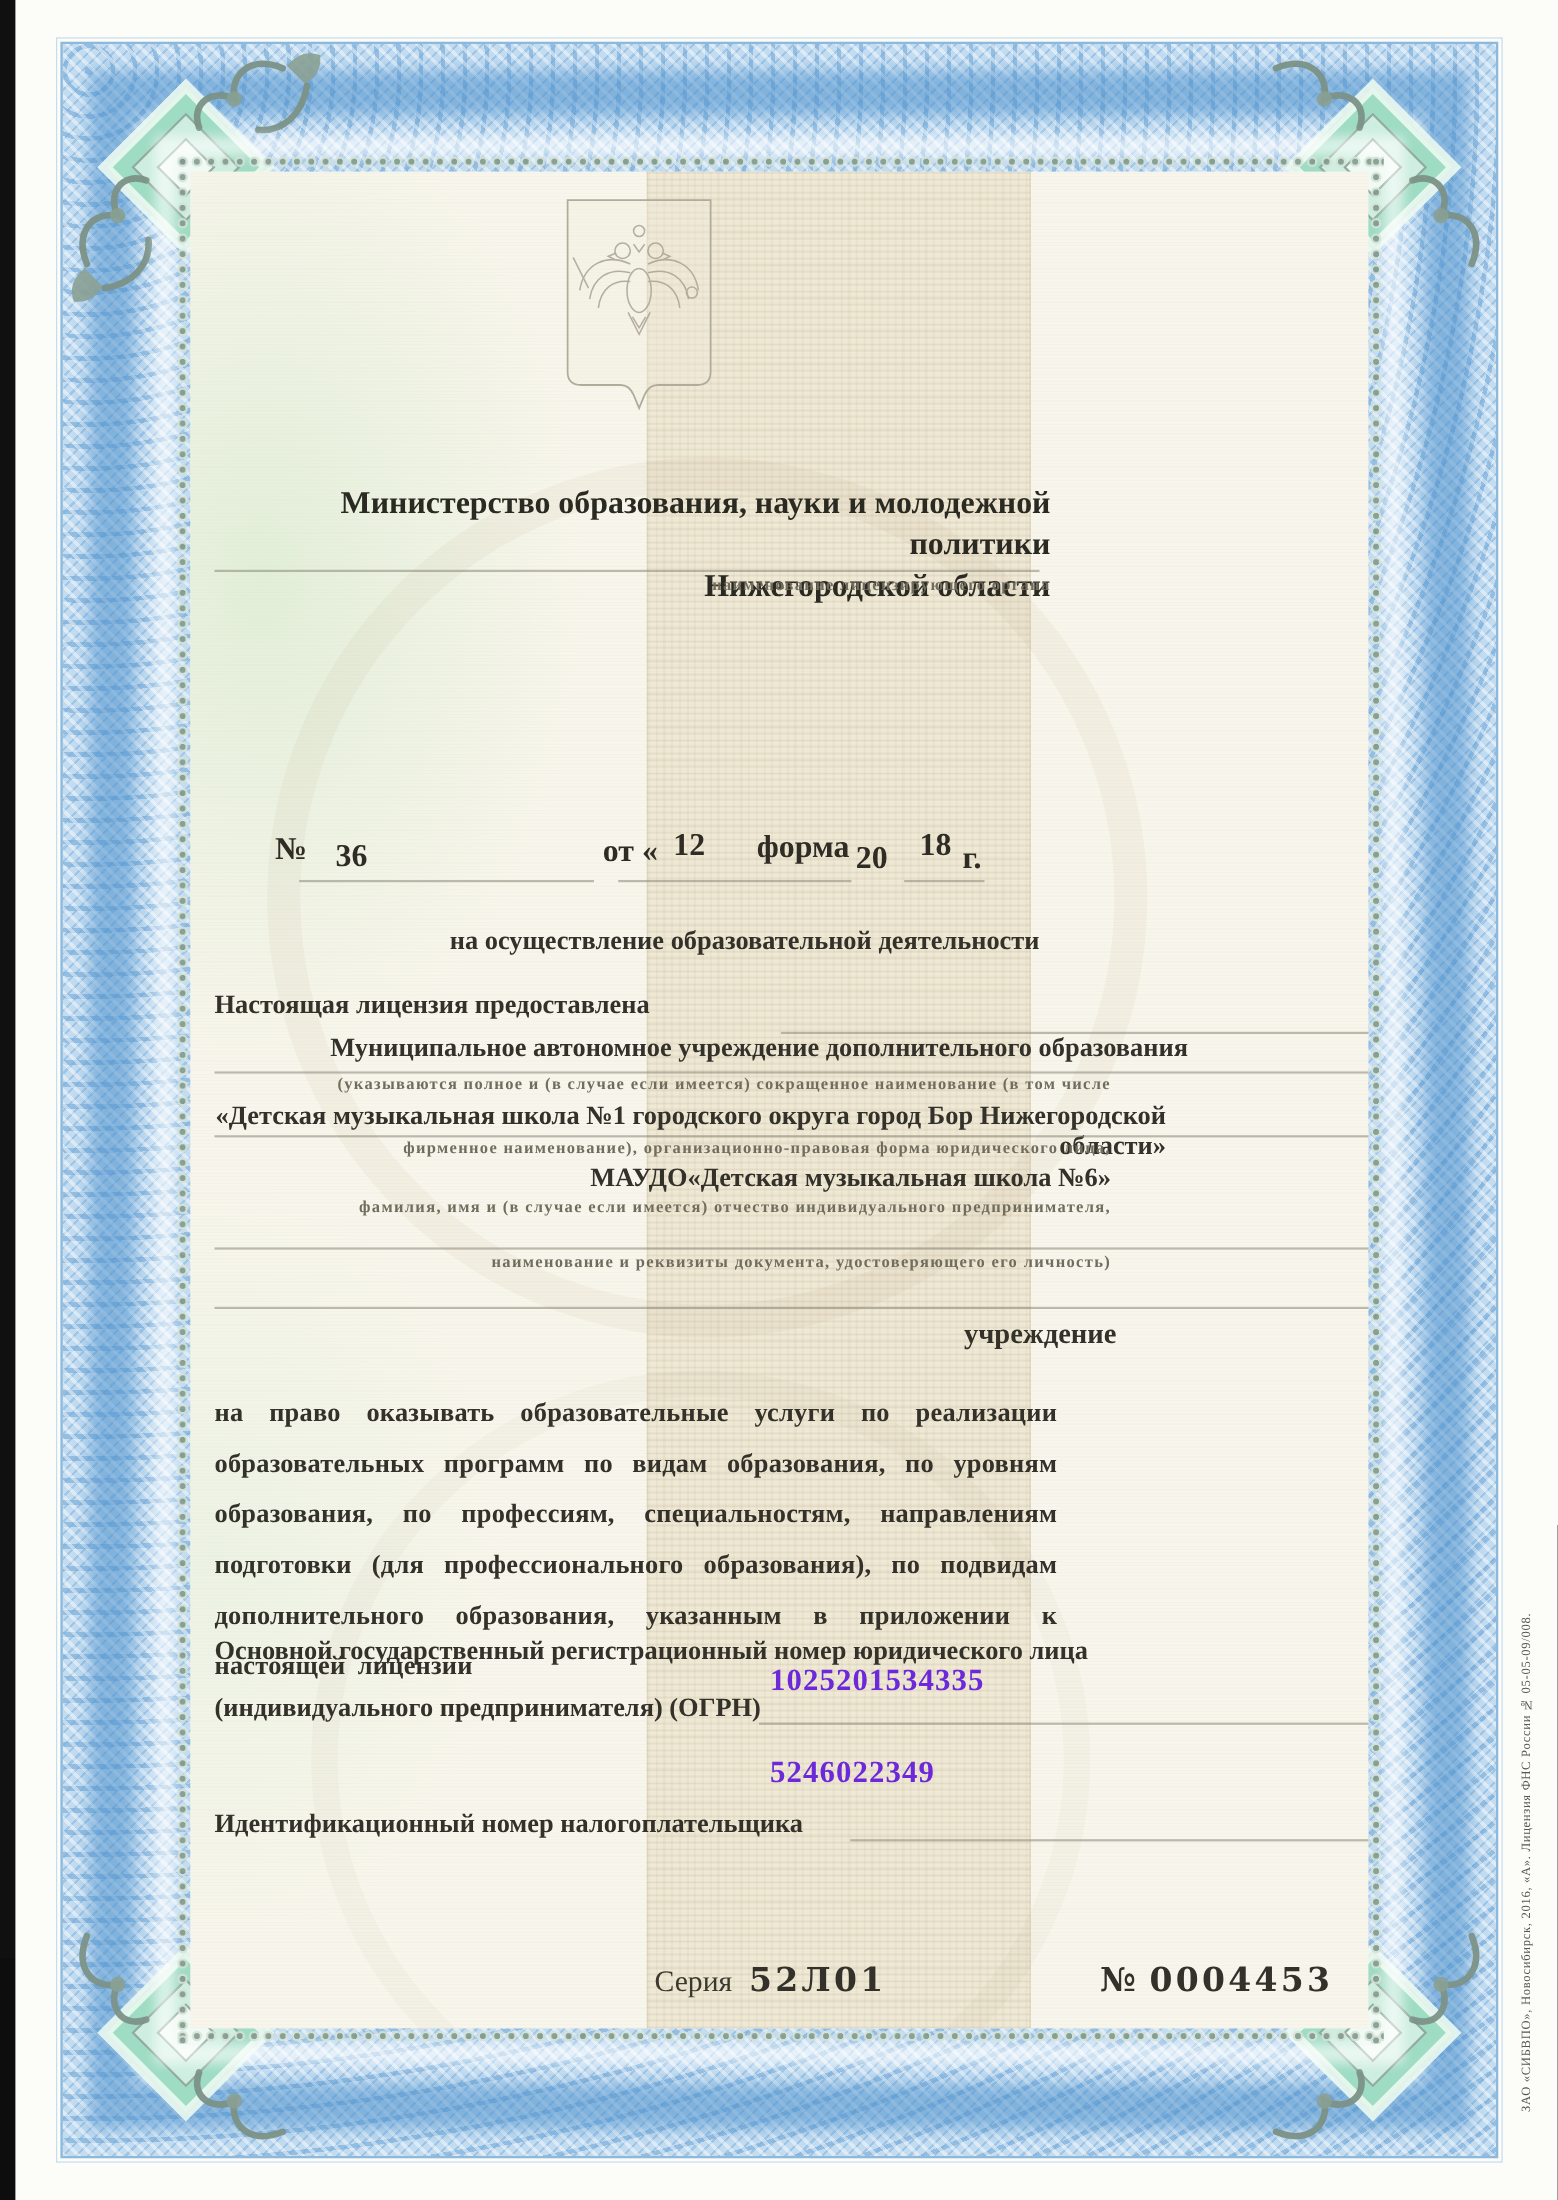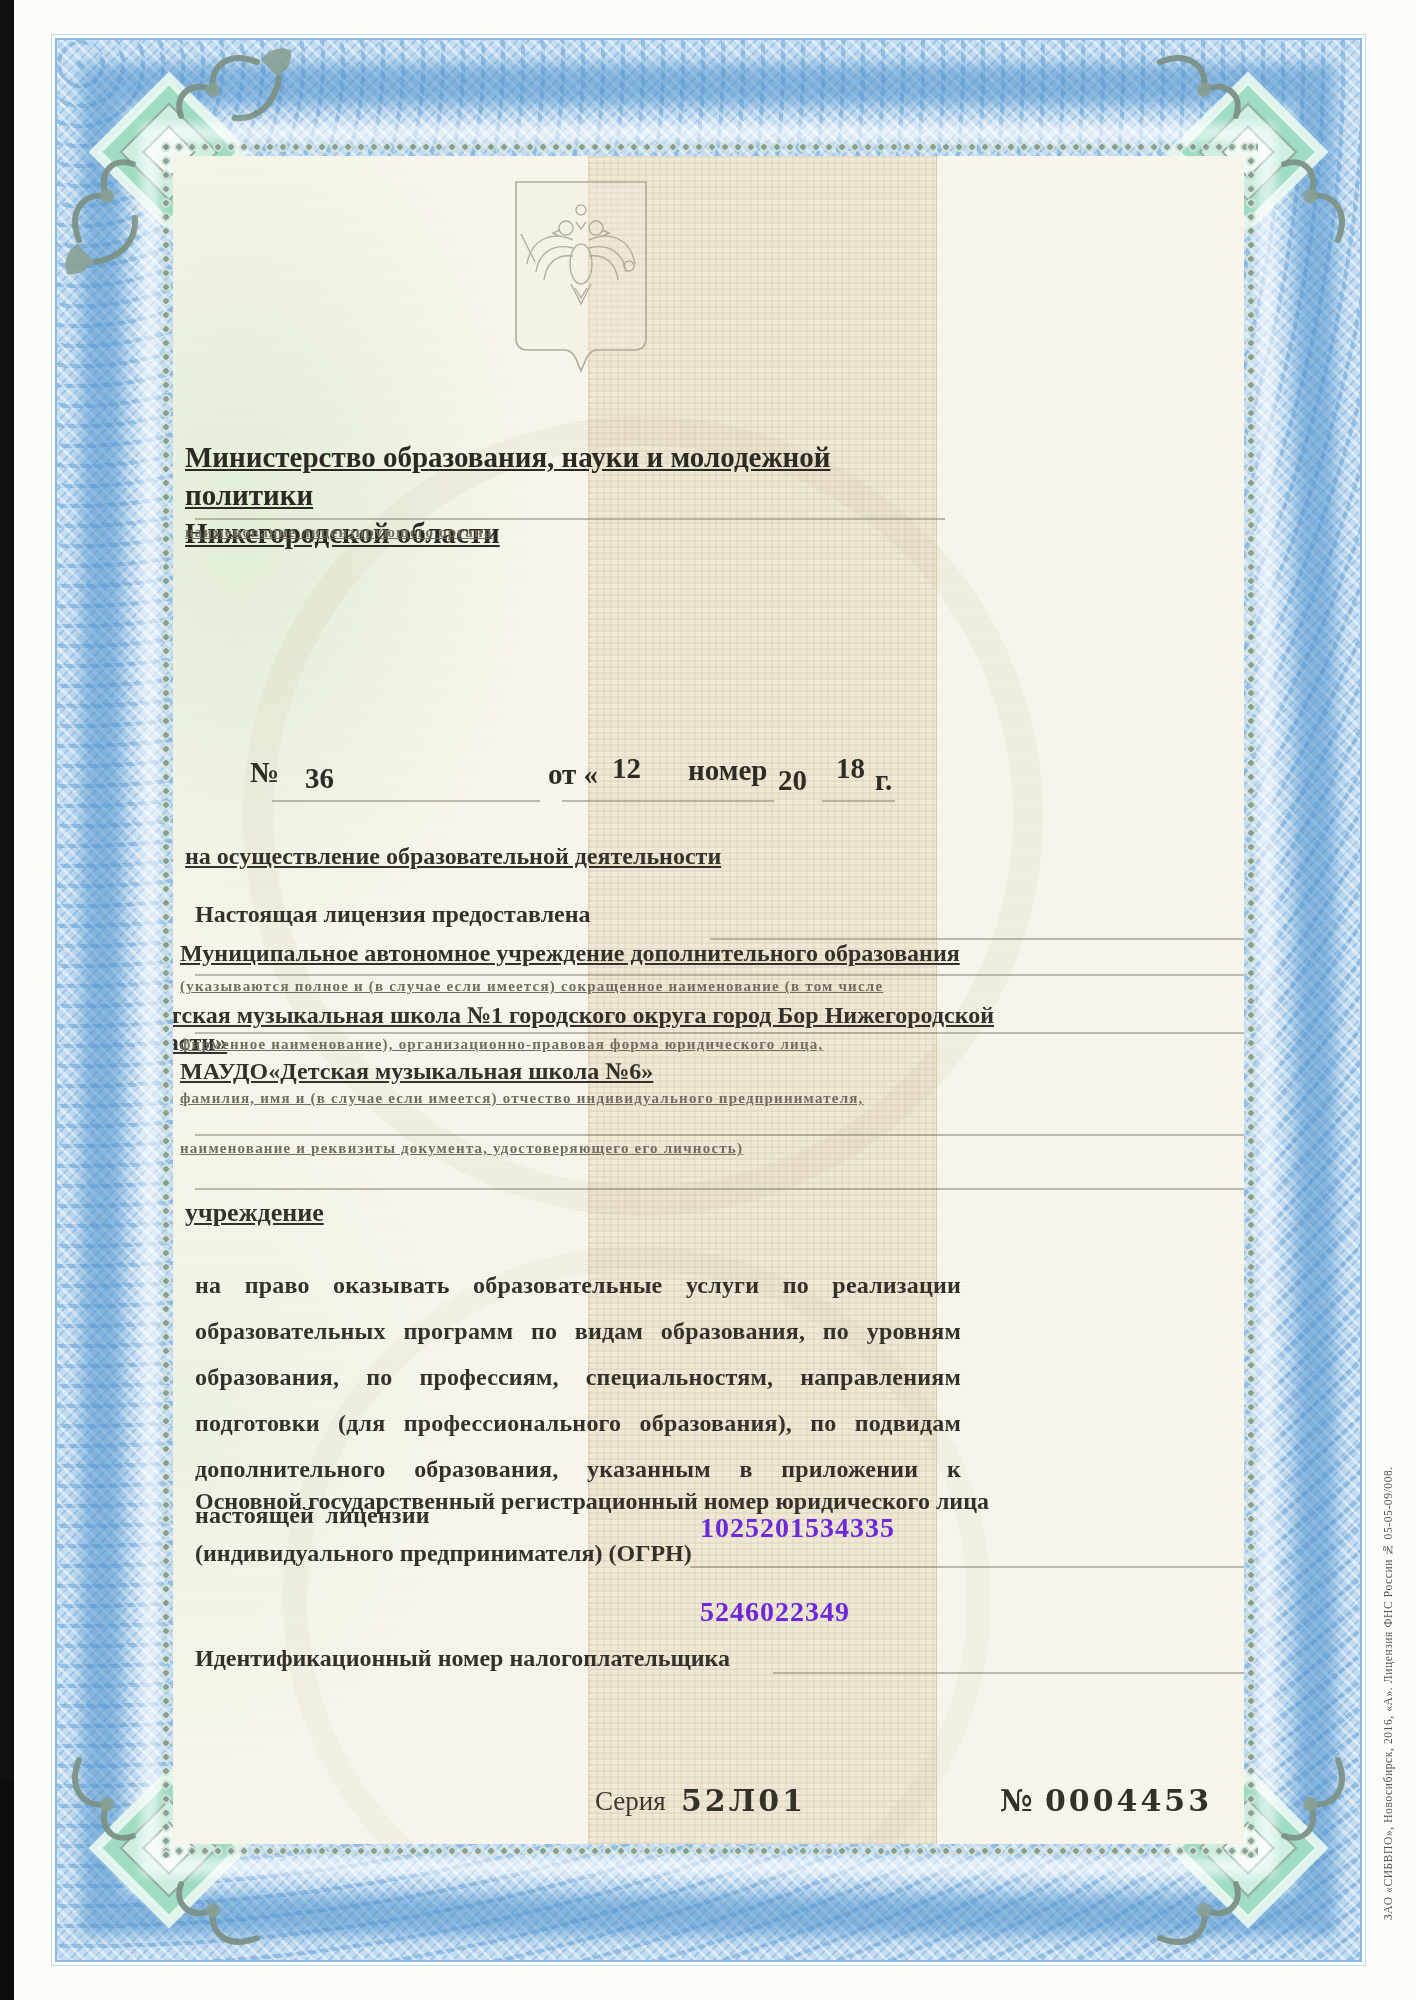--- a/index.html
+++ b/index.html
@@ -47,21 +47,21 @@
     background-image:
       repeating-linear-gradient(0deg, rgba(180,165,130,.16) 0 2px, transparent 2px 6px),
       repeating-linear-gradient(90deg, rgba(180,165,130,.10) 0 2px, transparent 2px 7px);
     border-left:1px solid rgba(170,155,120,.25);border-right:1px solid rgba(170,155,120,.25);}
   .wm-ring{position:absolute;border-radius:50%;border:30px solid rgba(178,158,118,.08);}
   .ring1{left:70px;top:260px;width:740px;height:740px;}
   .ring2{left:110px;top:1090px;width:660px;height:660px;border-width:24px;border-color:rgba(178,158,118,.06);}
 
   
   .abs{position:absolute;}
-  .ctr{text-align:left;text-decoration:underline;}
+  .ctr{text-align:right;}
   .ministry{font-size:29px;font-weight:bold;line-height:38px;color:#2b2a22;}
   .cap{font-size:15px;font-weight:bold;color:#716d5e;letter-spacing:1.2px;}
   .rule{position:absolute;height:2px;background:#8a8679;opacity:.55;}
   .title{font-size:92px;font-weight:bold;letter-spacing:6px;color:#e7e3d4;
     -webkit-text-stroke:2.5px #837f70;
     text-shadow:4px 5px 3px rgba(96,93,82,.55),0 0 1px #6f6c60;
     font-family:"DejaVu Serif","Liberation Serif",serif;}
   .num{font-size:29px;font-weight:bold;color:#2e2c24;}
   .body-b{font-size:24px;font-weight:bold;color:#33312a;}
   .par{font-size:24px;font-weight:bold;color:#33312a;line-height:46px;text-align:justify;
@@ -185,21 +185,21 @@
     </div>
     <div class="rule" style="left:22px;top:362px;width:750px;"></div>
     <div class="abs ctr cap" style="left:12px;top:368px;width:770px;">наименование лицензирующего органа</div>
 
 
     <div class="abs num" style="left:77px;top:600px;">№</div>
     <div class="abs num" style="left:132px;top:606px;">36</div>
     <div class="rule" style="left:99px;top:644px;width:268px;"></div>
     <div class="abs num" style="left:375px;top:602px;">от «</div>
     <div class="abs num" style="left:439px;top:596px;">12</div>
-    <div class="abs num" style="left:515px;top:598px;">номер</div>
+    <div class="abs num" style="left:515px;top:598px;">форма</div>
     <div class="rule" style="left:389px;top:644px;width:212px;"></div>
     <div class="abs num" style="left:605px;top:608px;">20</div>
     <div class="abs num" style="left:663px;top:596px;">18</div>
     <div class="rule" style="left:649px;top:644px;width:73px;"></div>
     <div class="abs num" style="left:702px;top:608px;">г.</div>
 
     <div class="abs ctr body-b" style="left:12px;top:687px;width:760px;font-size:24px;">на осуществление образовательной деятельности</div>
 
     <div class="abs body-b" style="left:22px;top:745px;">Настоящая лицензия предоставлена</div>
     <div class="rule" style="left:537px;top:782px;width:535px;"></div>

